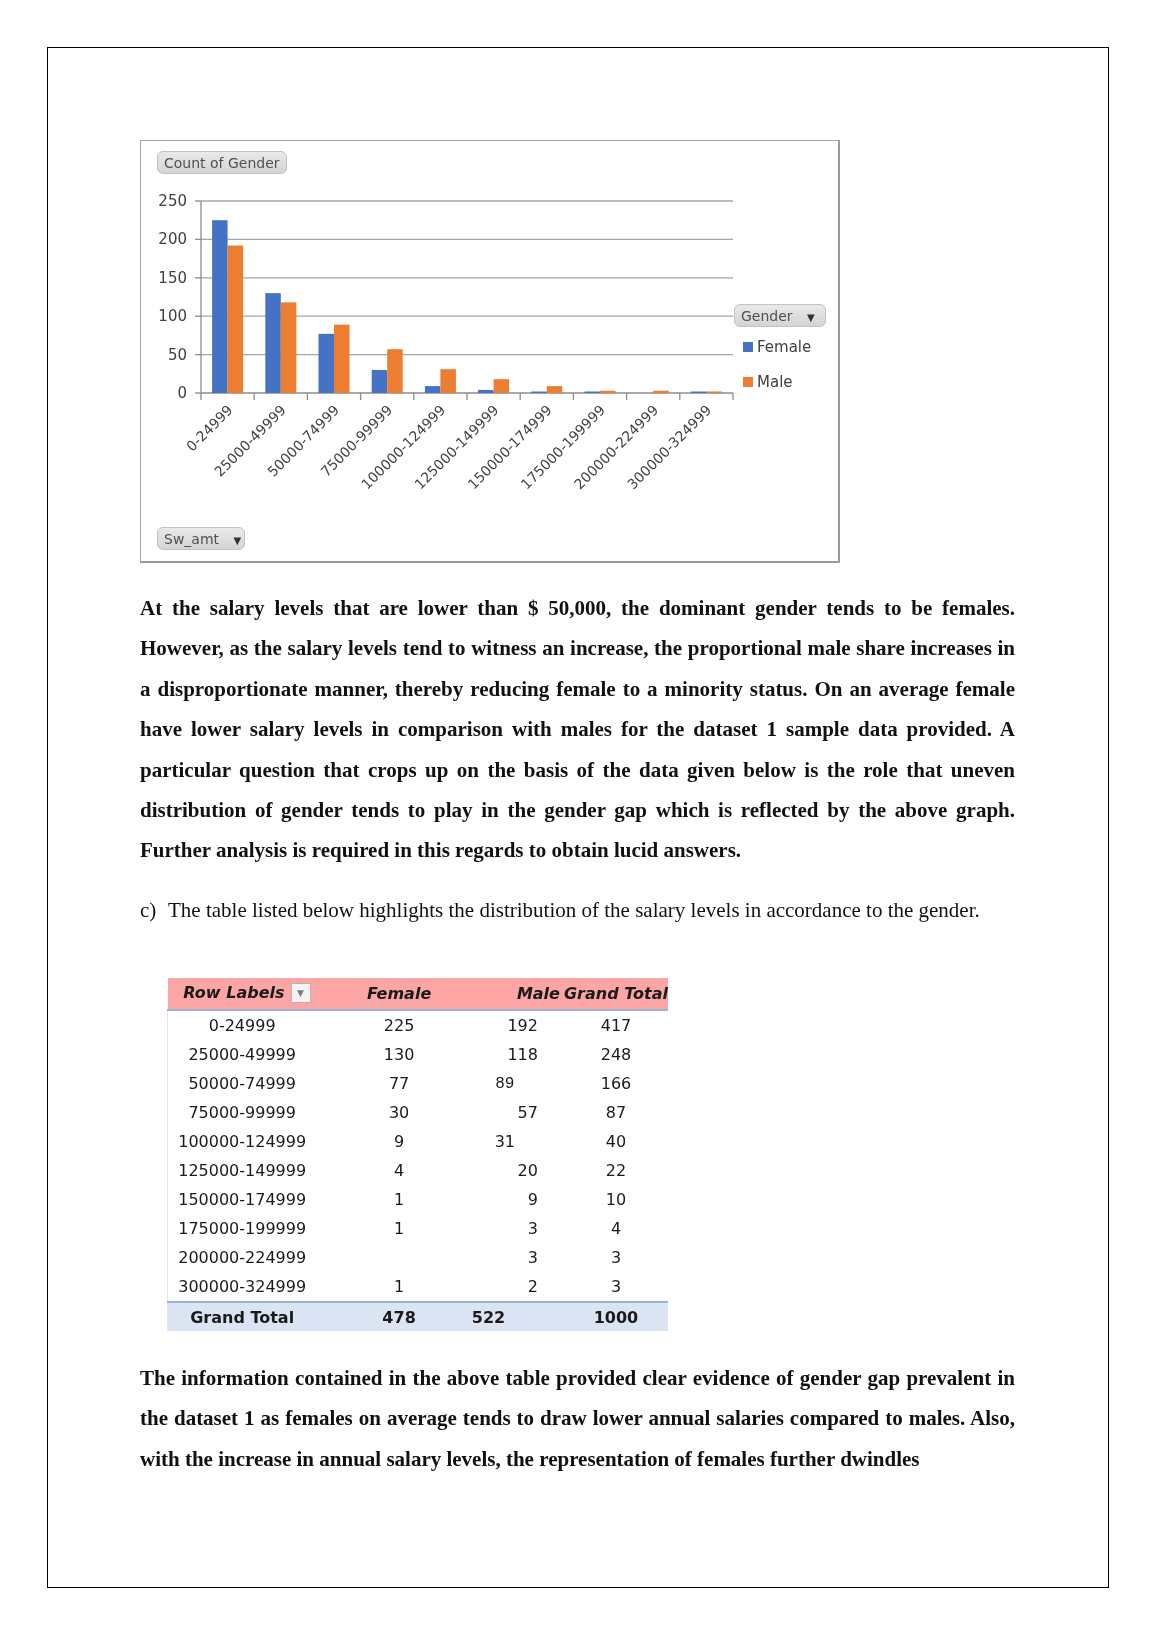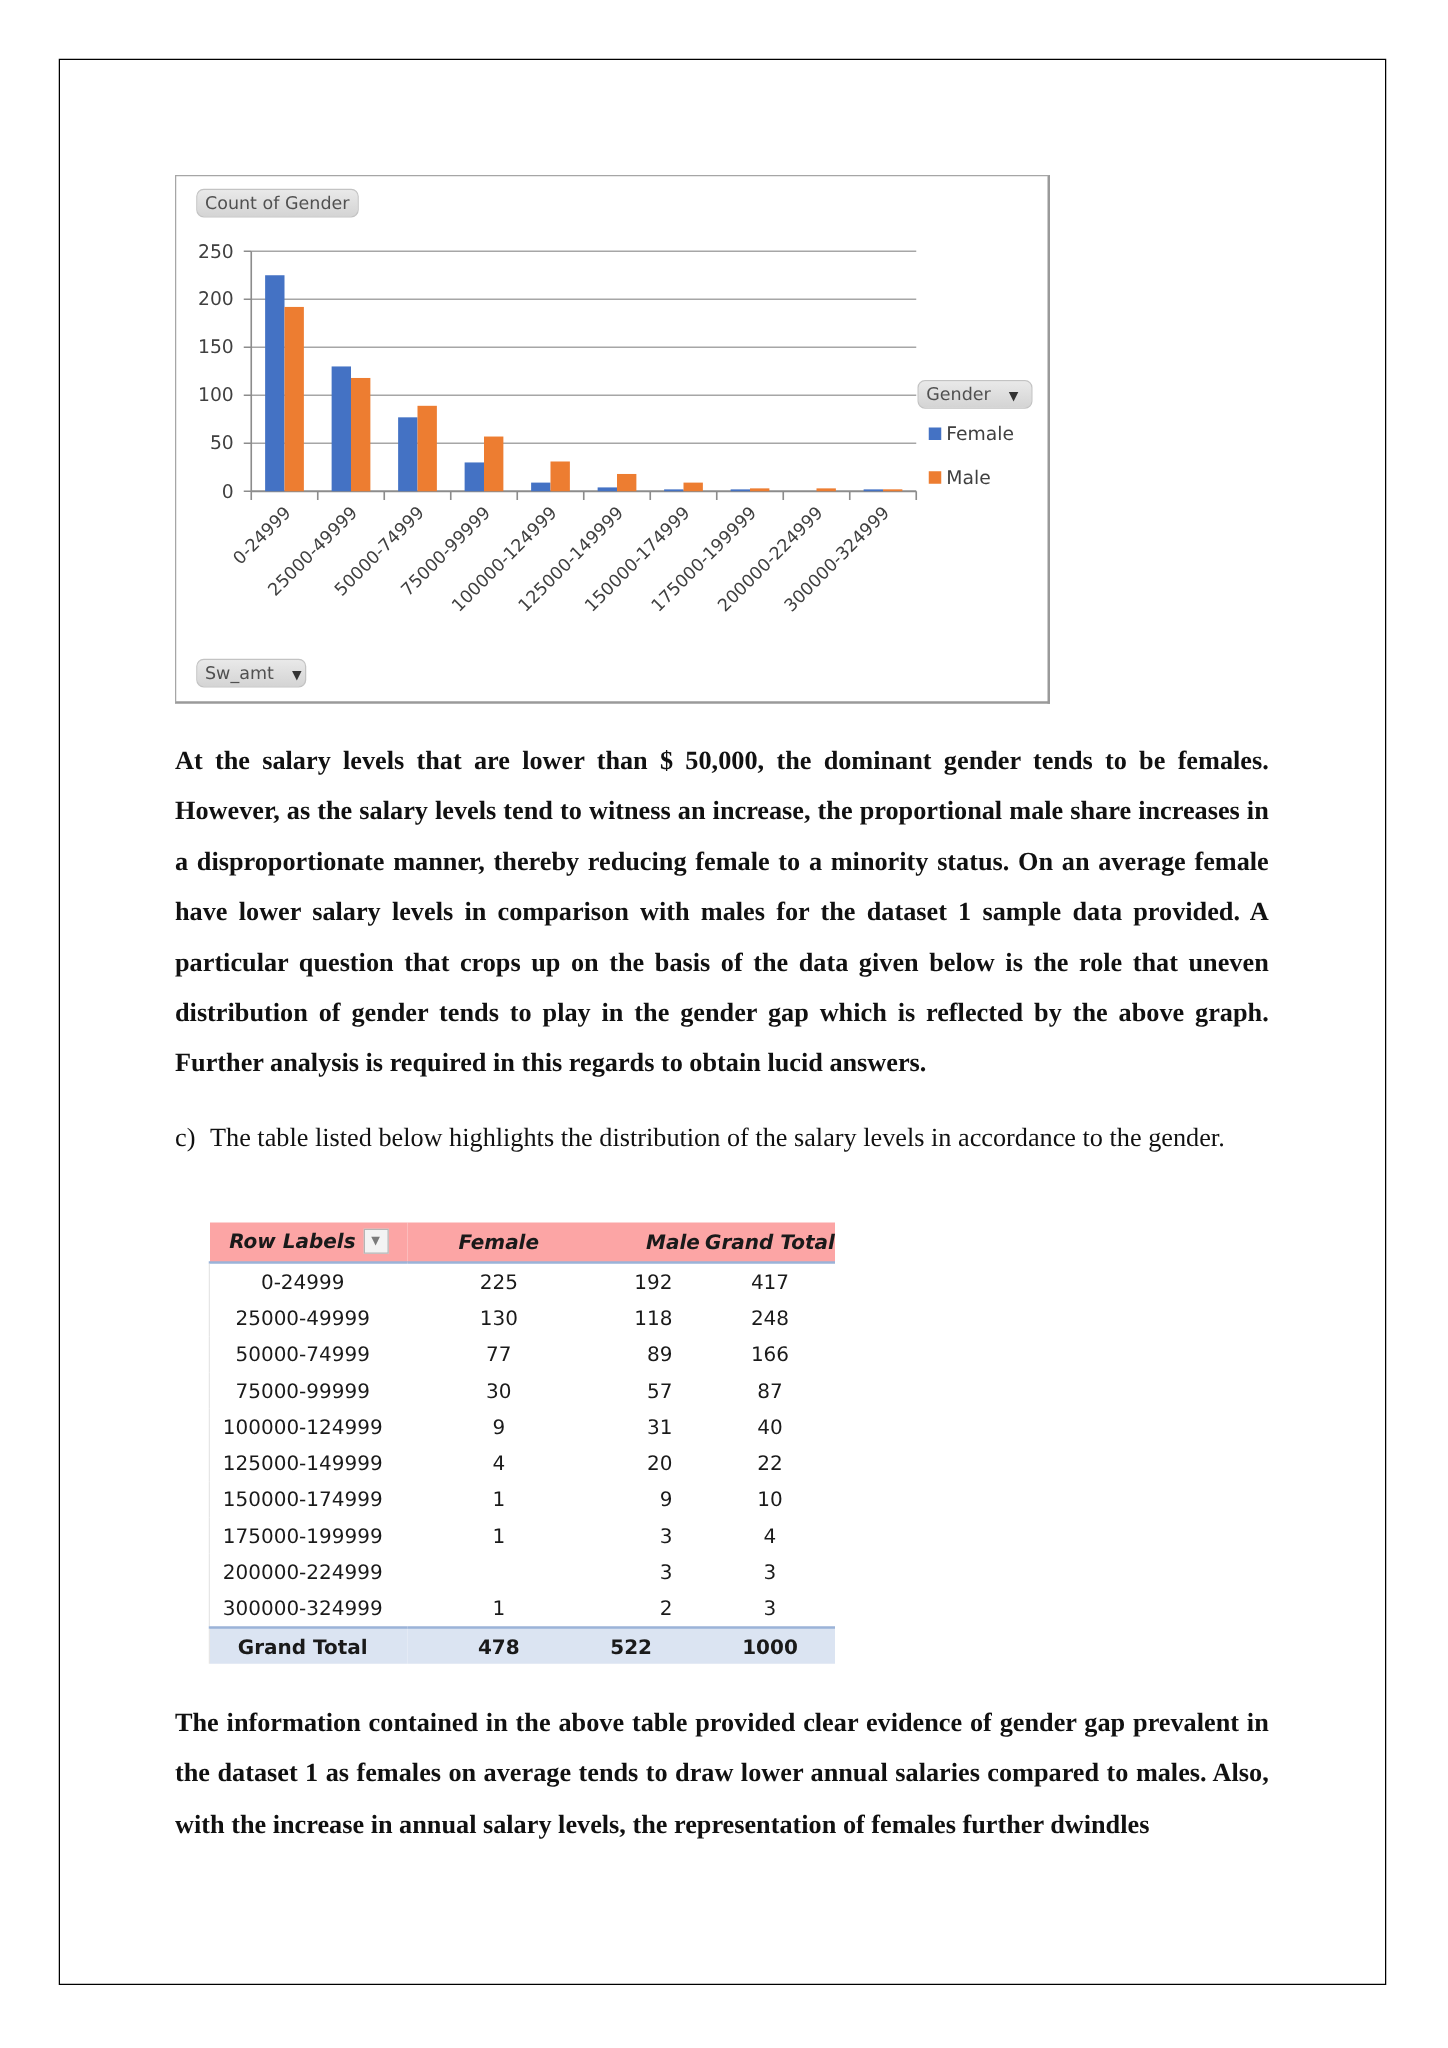--- a/index.html
+++ b/index.html
@@ -174,33 +174,33 @@
       </tr>
       <tr>
         <td style="text-align: center; padding-right: 10px;">25000-49999</td>
         <td>130</td>
         <td style="text-align: right; padding-right: 26px;">118</td>
         <td>248</td>
       </tr>
       <tr>
         <td style="text-align: center; padding-right: 10px;">50000-74999</td>
         <td>77</td>
-        <td style="text-align: right; padding-right: 26px;">89</td>
+        <td style="padding-right: 26px; font-family: Liberation Mono, monospace;">89</td>
         <td>166</td>
       </tr>
       <tr>
         <td style="text-align: center; padding-right: 10px;">75000-99999</td>
         <td>30</td>
         <td style="text-align: right; padding-right: 26px;">57</td>
         <td>87</td>
       </tr>
       <tr>
         <td style="text-align: center; padding-right: 10px;">100000-124999</td>
         <td>9</td>
-        <td style="text-align: right; padding-right: 26px;">31</td>
+        <td style="text-align: center; padding-right: 26px;">31</td>
         <td>40</td>
       </tr>
       <tr>
         <td style="text-align: center; padding-right: 10px;">125000-149999</td>
         <td>4</td>
         <td style="text-align: right; padding-right: 26px;">20</td>
         <td>22</td>
       </tr>
       <tr>
         <td style="text-align: center; padding-right: 10px;">150000-174999</td>
@@ -222,19 +222,19 @@
       </tr>
       <tr>
         <td style="text-align: center; padding-right: 10px;">300000-324999</td>
         <td>1</td>
         <td style="text-align: right; padding-right: 26px;">2</td>
         <td>3</td>
       </tr>
       <tr class="total">
         <td style="text-align: center; padding-right: 10px;">Grand Total</td>
         <td>478</td>
-        <td style="text-align: center; padding-right: 26px;">522</td>
+        <td style="text-align: left; padding-right: 26px;">522</td>
         <td>1000</td>
       </tr>
     </tbody>
 </table>
 
 <p class="prose" style="top:1358px;">The information contained in the above table provided clear evidence of gender gap prevalent in the dataset 1 as females on average tends to draw lower annual salaries compared to males. Also, with the increase in annual salary levels, the representation of females further dwindles</p>
 
 </body></html>

